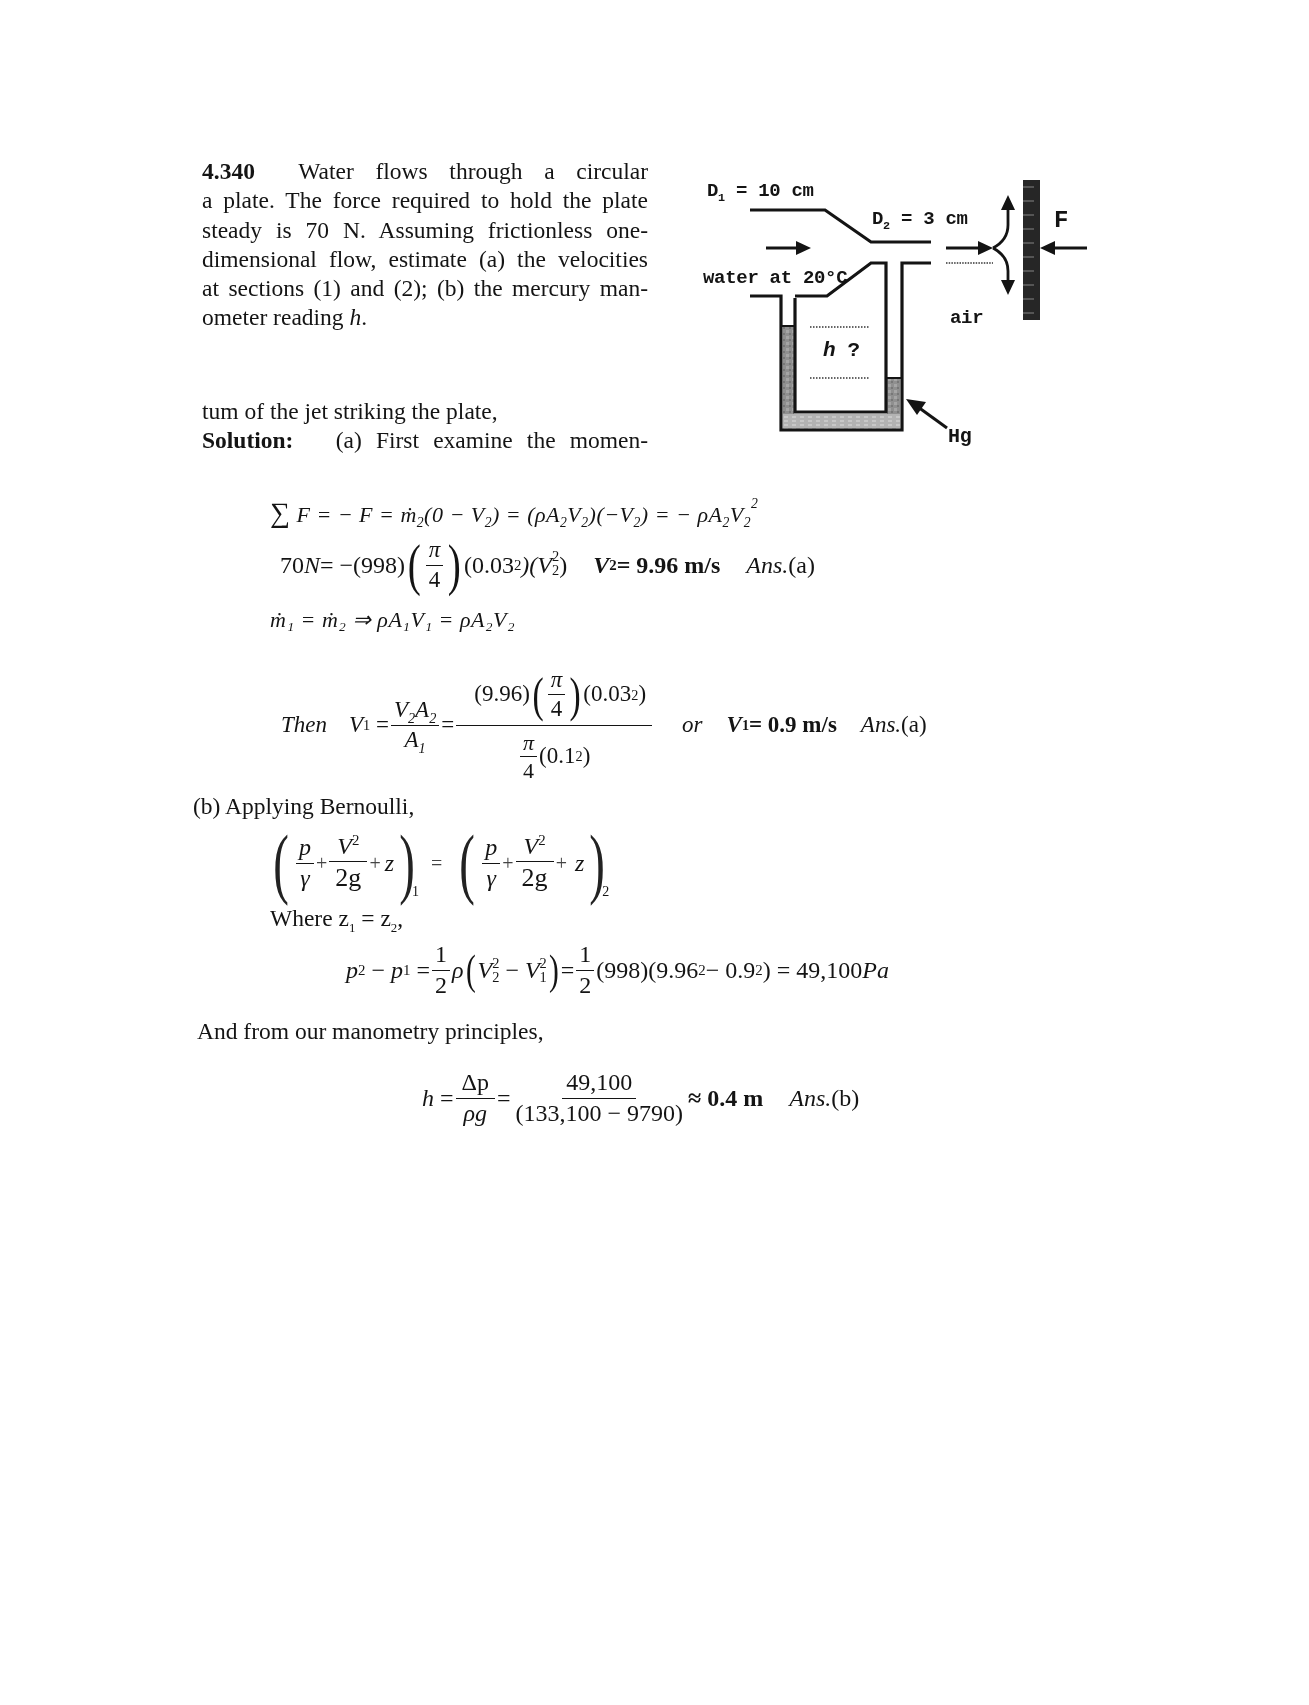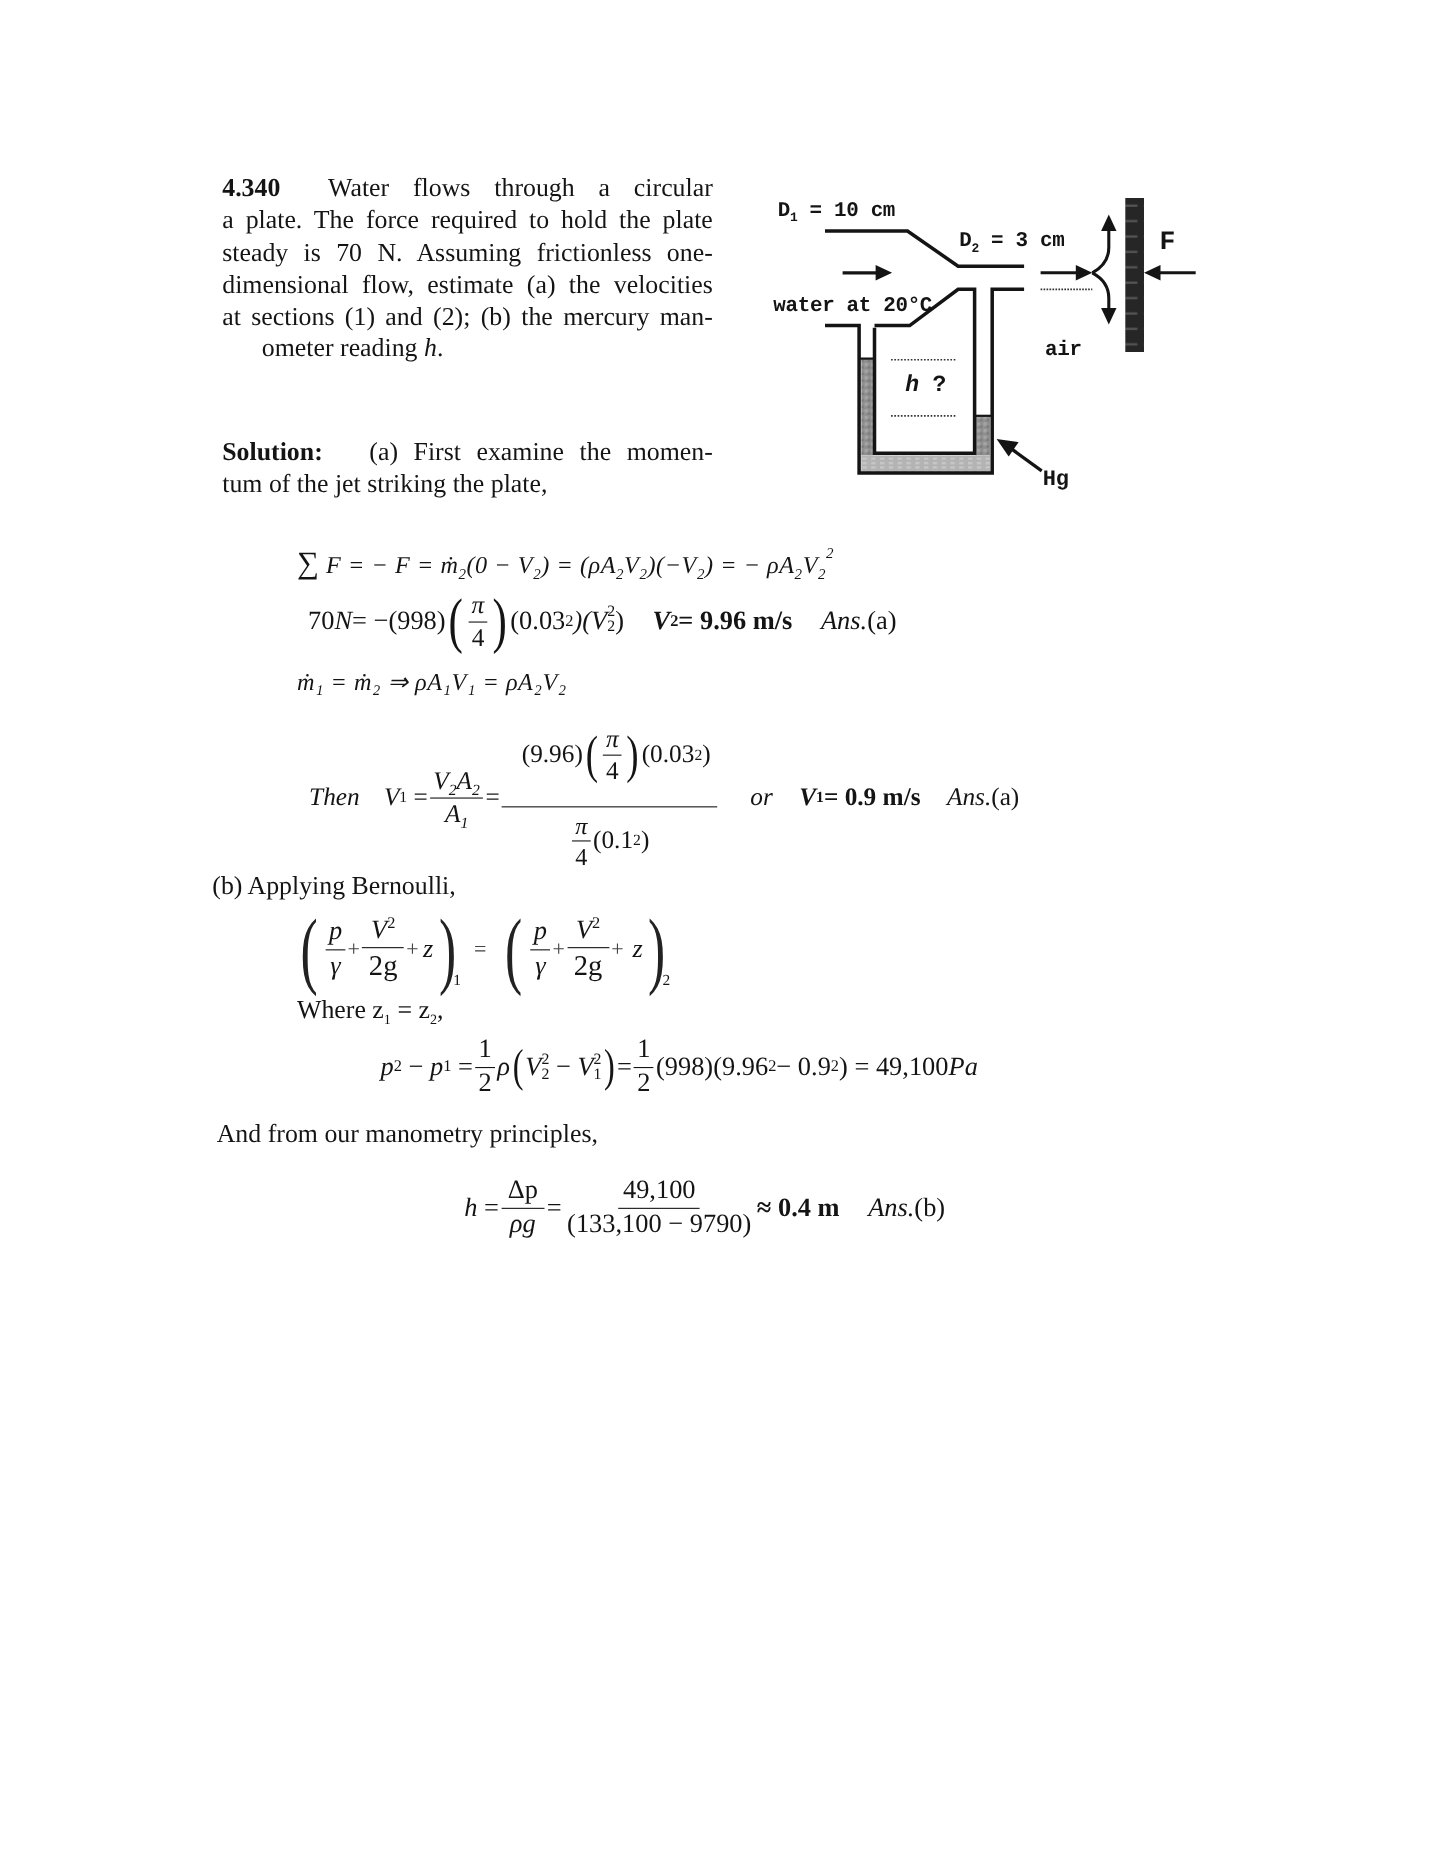--- a/index.html
+++ b/index.html
@@ -2,21 +2,21 @@
 <html><head>
 <meta charset="utf-8">
 <style>
   html, body { margin:0; padding:0; background:#ffffff; }
   body { width:1309px; height:1705px; position:relative; overflow:hidden;
          font-family:"Liberation Serif", "DejaVu Serif", serif; color:#141414; }
   .abs { position:absolute; white-space:nowrap; }
   .para { font-size:23.5px; line-height:29.3px; }
   .problem { left:202px; top:157px; width:446px; text-align:justify; }
   .problem .line { display:block; text-align:justify; text-align-last:justify; height:29.3px; }
-  .problem .line.last { text-align-last:left;margin-left:36px; }
+  .problem .line.last { text-align-last:left; }
   .b { font-weight:bold; }
   .i { font-style:italic; }
   .math { font-family:"Liberation Serif", "DejaVu Serif", serif; font-size:23px; }
   .mathsans { font-family:"Liberation Serif", serif; font-size:22px; font-style:italic; letter-spacing:0.5px; }
   sub, sup { font-size:62%; line-height:0; }
   .frac { display:inline-flex; flex-direction:column; align-items:center; vertical-align:middle; margin:0 2px; }
   .frac > .num { border-bottom:1.4px solid #141414; padding:0 3px 1px 3px; line-height:1.15; }
   .frac > .den { padding:1px 3px 0 3px; line-height:1.15; }
   .paren { display:inline-block; font-size:56px; line-height:1; vertical-align:middle; transform:scaleX(0.7); font-weight:100; }
   .bigparen { display:inline-block; font-size:78px; line-height:1; vertical-align:middle; transform:scaleX(0.6); font-weight:100; color:#222; }
@@ -28,22 +28,22 @@
 <div class="abs para problem">
   <span class="line"><span class="b">4.340</span>&nbsp;&nbsp;<span>Water flows through a circular</span></span>
   <span class="line">a plate. The force required to hold the plate</span>
   <span class="line">steady is 70 N. Assuming frictionless one-</span>
   <span class="line">dimensional flow, estimate (a) the velocities</span>
   <span class="line">at sections (1) and (2); (b) the mercury man-</span>
   <span class="line last"><span>ometer reading </span><span class="i">h</span><span>.</span></span>
 </div>
 
 <div class="abs para" style="left:202px; top:397px; width:446px;">
+  <span style="display:block;">tum of the jet striking the plate,</span>
   <span style="display:block; text-align:justify; text-align-last:justify;"><span class="b">Solution:</span>&nbsp;&nbsp;&nbsp;<span>(a) First examine the momen-</span></span>
-  <span style="display:block;">tum of the jet striking the plate,</span>
 </div>
 
 <svg class="abs" style="left:0; top:0;" width="1309" height="500">
   <defs>
     <pattern id="hgpat" width="6" height="6" patternUnits="userSpaceOnUse">
       <rect width="6" height="6" fill="#8f8f8f"></rect>
       <rect x="0" y="0" width="3" height="3" fill="#a5a5a5"></rect>
       <rect x="3" y="3" width="2" height="2" fill="#777"></rect>
     </pattern>
     <pattern id="hgpat2" width="8" height="4" patternUnits="userSpaceOnUse">
@@ -156,21 +156,21 @@
   <span style="display:inline-block; width:22px;"></span>
   <span class="i">V</span>
     <sub>1</sub>
     <span>&nbsp;=</span>
   <span class="frac">
       <span class="num i"><span>V</span><sub>2</sub><span>A</span><sub>2</sub></span>
       <span class="den i"><span>A</span><sub>1</sub></span>
     </span>
   <span>=</span>
   <span class="frac" style="margin-left:2px;">
-    <span class="num" style="display:flex; align-items:center; padding:0 6px 18px 18px;">
+    <span class="num" style="display:flex; align-items:center; padding:0 6px 2px 18px;">
         <span>(9.96)</span>
         <span class="paren" style="font-size:48px;">(</span>
         <span class="frac">
           <span class="num i">π</span>
           <span class="den">4</span>
         </span>
         <span class="paren" style="font-size:48px;">)</span>
         <span>(0.03</span>
         <sup>2</sup>
         <span>)</span>

